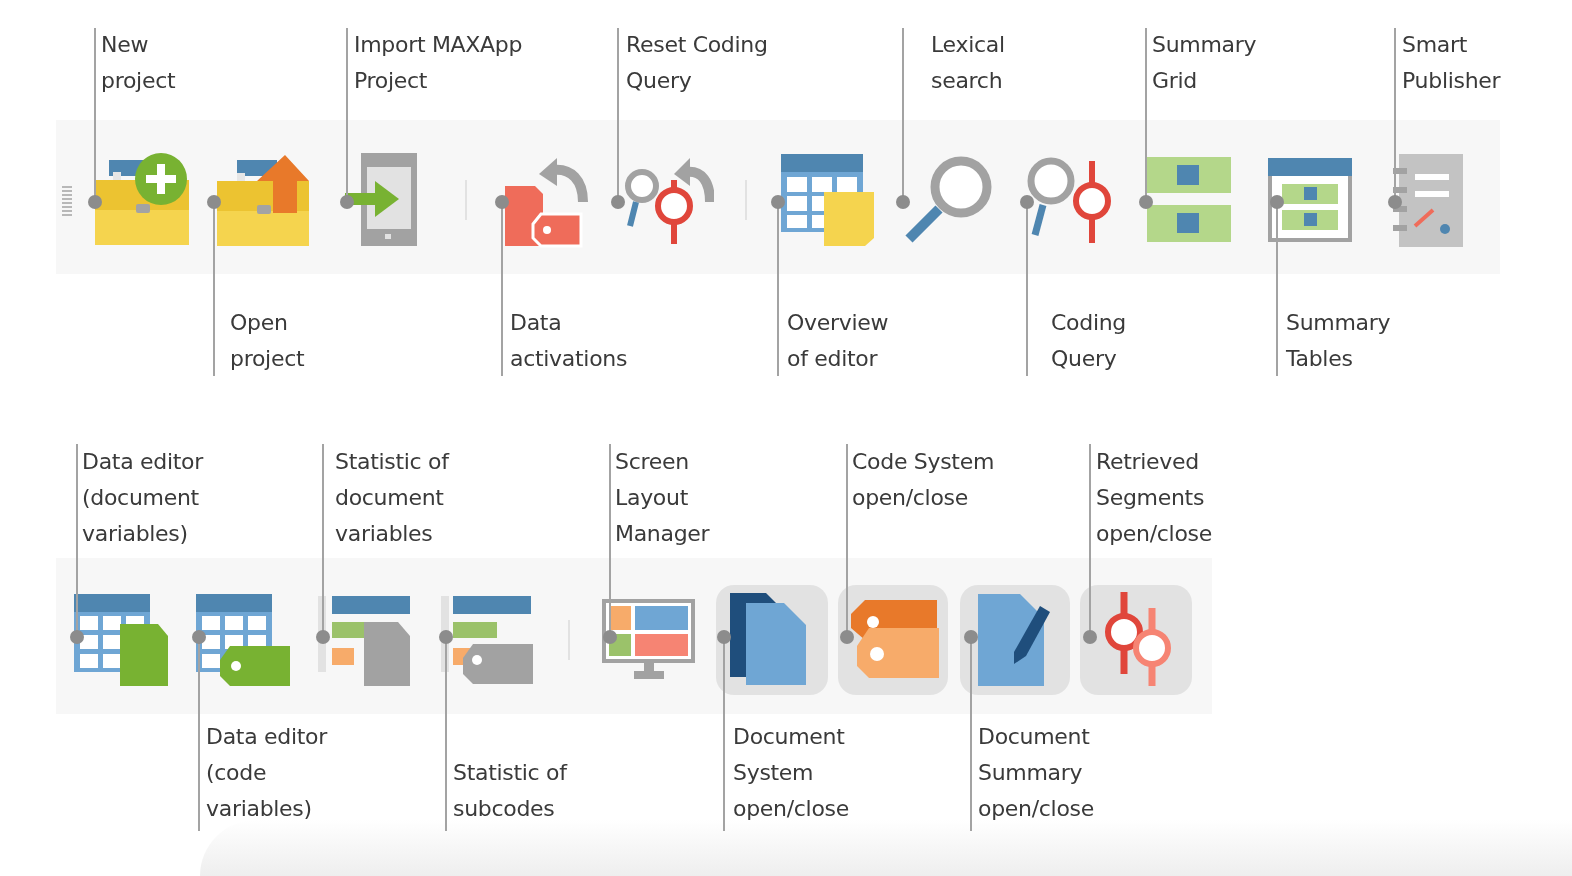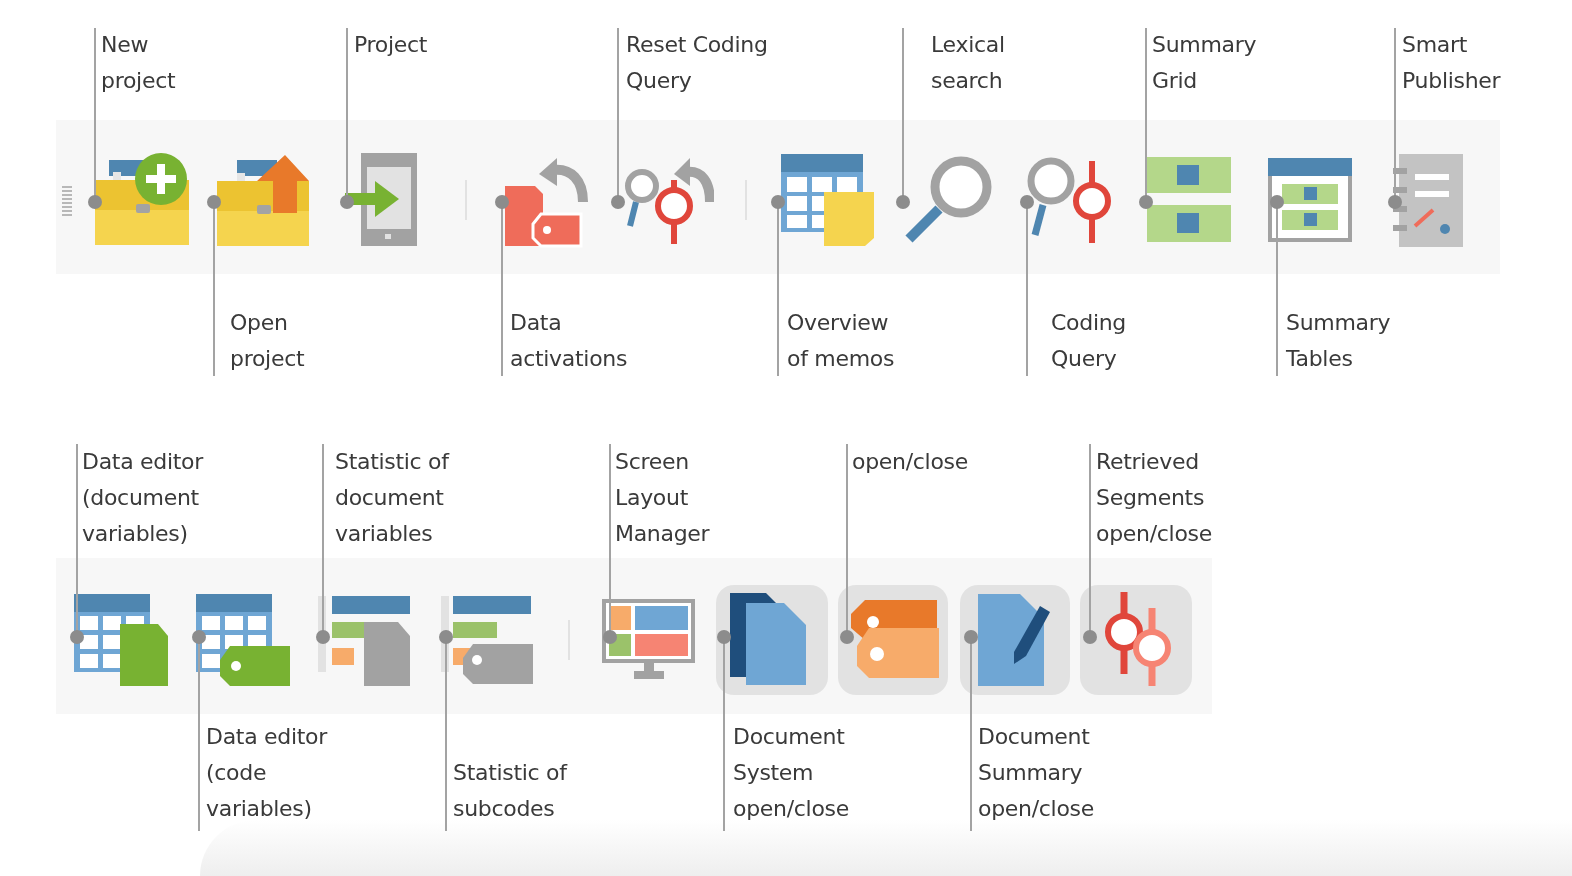--- a/index.html
+++ b/index.html
@@ -173,20 +173,21 @@
 <div class="vline" style="left:94px;top:28px;height:174px;"></div>
 <div class="dot" style="left:88px;top:195px;"></div>
 <div class="label" style="left:101px;top:27px;">
   <span>New</span>
     <span>project</span>
 </div>
 
 <div class="vline" style="left:346px;top:28px;height:174px;"></div>
 <div class="dot" style="left:340px;top:195px;"></div>
 <div class="label" style="left:354px;top:27px;">
+  <span>Import MAXApp</span>
     <span>Project</span>
 </div>
 
 <div class="vline" style="left:617px;top:28px;height:174px;"></div>
 <div class="dot" style="left:611px;top:195px;"></div>
 <div class="label" style="left:626px;top:27px;">
   <span>Reset Coding</span>
     <span>Query</span>
 </div>
 
@@ -222,21 +223,21 @@
 <div class="dot" style="left:495px;top:195px;"></div>
 <div class="label" style="left:510px;top:305px;">
   <span>Data</span>
     <span>activations</span>
 </div>
 
 <div class="vline" style="left:777px;top:202px;height:174px;"></div>
 <div class="dot" style="left:771px;top:195px;"></div>
 <div class="label" style="left:787px;top:305px;">
   <span>Overview</span>
-    <span>of memos</span>
+    <span>of editor</span>
 </div>
 
 <div class="vline" style="left:1026px;top:202px;height:174px;"></div>
 <div class="dot" style="left:1020px;top:195px;"></div>
 <div class="label" style="left:1035px;top:305px;margin-left:16px;">
   <span>Coding</span>
     <span>Query</span>
 </div>
 
 <div class="vline" style="left:1276px;top:202px;height:174px;"></div>
@@ -375,20 +376,21 @@
 <div class="dot" style="left:603px;top:630px;"></div>
 <div class="label" style="left:615px;top:444px;">
   <span>Screen</span>
     <span>Layout</span>
     <span>Manager</span>
 </div>
 
 <div class="vline" style="left:846px;top:444px;height:193px;"></div>
 <div class="dot" style="left:840px;top:630px;"></div>
 <div class="label" style="left:852px;top:444px;">
+  <span>Code System</span>
     <span>open/close</span>
 </div>
 
 <div class="vline" style="left:1089px;top:444px;height:193px;"></div>
 <div class="dot" style="left:1083px;top:630px;"></div>
 <div class="label" style="left:1096px;top:444px;">
   <span>Retrieved</span>
     <span>Segments</span>
     <span>open/close</span>
 </div>

